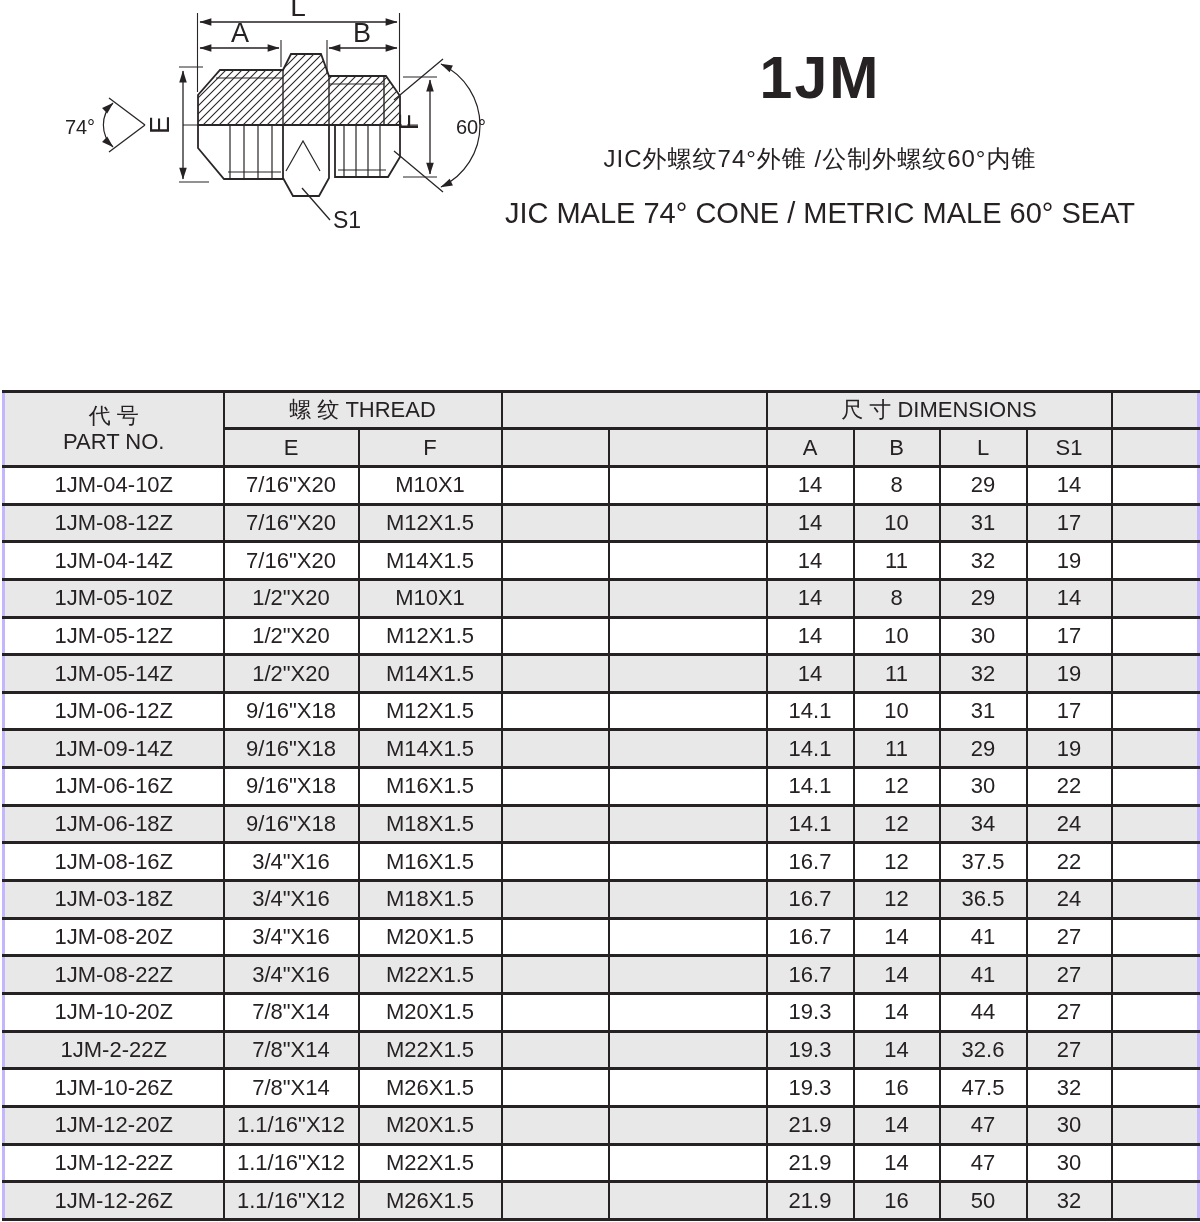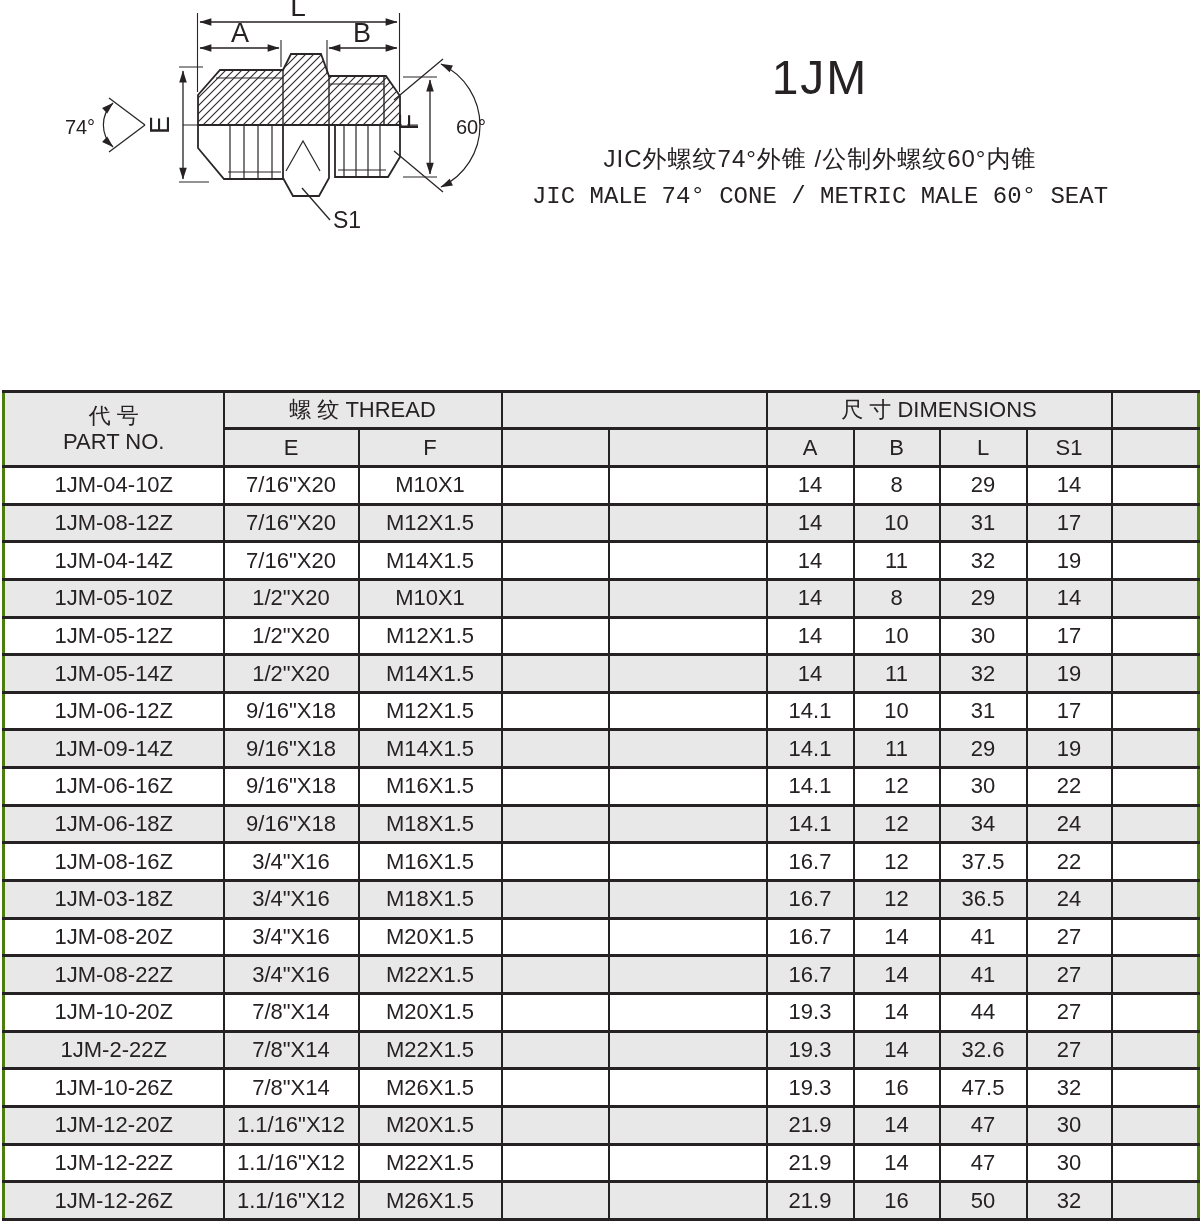--- a/index.html
+++ b/index.html
@@ -1,26 +1,26 @@
 <!DOCTYPE html>
 <html><head>
 <meta charset="utf-8">
 <style>
   html,body{margin:0;padding:0;background:#ffffff;}
   .page{position:relative;width:1200px;height:1222px;background:#ffffff;overflow:hidden;
         font-family:"Liberation Sans", sans-serif;color:#262122;}
   .drawing{position:absolute;left:30px;top:0;width:470px;height:260px;}
   .drawing text{font-family:"Liberation Sans", sans-serif;fill:#262122;}
   .titleblock{position:absolute;left:440px;top:50px;width:760px;text-align:center;}
-  .main-title{font-size:48px;font-weight:normal;letter-spacing:2px;line-height:56px;}
+  .main-title{font-size:59px;font-weight:bold;letter-spacing:2px;line-height:56px;}
   .sub-cn{font-size:24px;margin-top:34px;line-height:38px;letter-spacing:1px;}
-  .sub-en{font-size:24px;margin-top:0;line-height:38px;font-family:Liberation Mono, monospace;}
+  .sub-en{font-size:29px;margin-top:16px;line-height:38px;}
   table.spec{position:absolute;left:2px;top:390px;width:1195px;height:831px;
              border-collapse:collapse;table-layout:fixed;background:#ffffff;}
-  table.spec{border:3px solid #4d7c0f;}
+  table.spec{border:3px solid #c4b5fd;}
   .spec th,.spec td{border-top:3px solid #262122;border-bottom:3px solid #262122;
              border-left:2px solid #262122;border-right:2px solid #262122;
              padding:0;text-align:center;vertical-align:middle;
              font-size:22px;font-weight:normal;white-space:nowrap;overflow:hidden;}
   .spec thead th{background:#e8e8e8;}
   .spec thead tr.h1{height:37px;}
   .spec thead tr.h2{height:38px;}
   .spec tbody tr:nth-child(even){background:#e8e8e8;}
   .partno-stack{line-height:26px;}
 </style>

